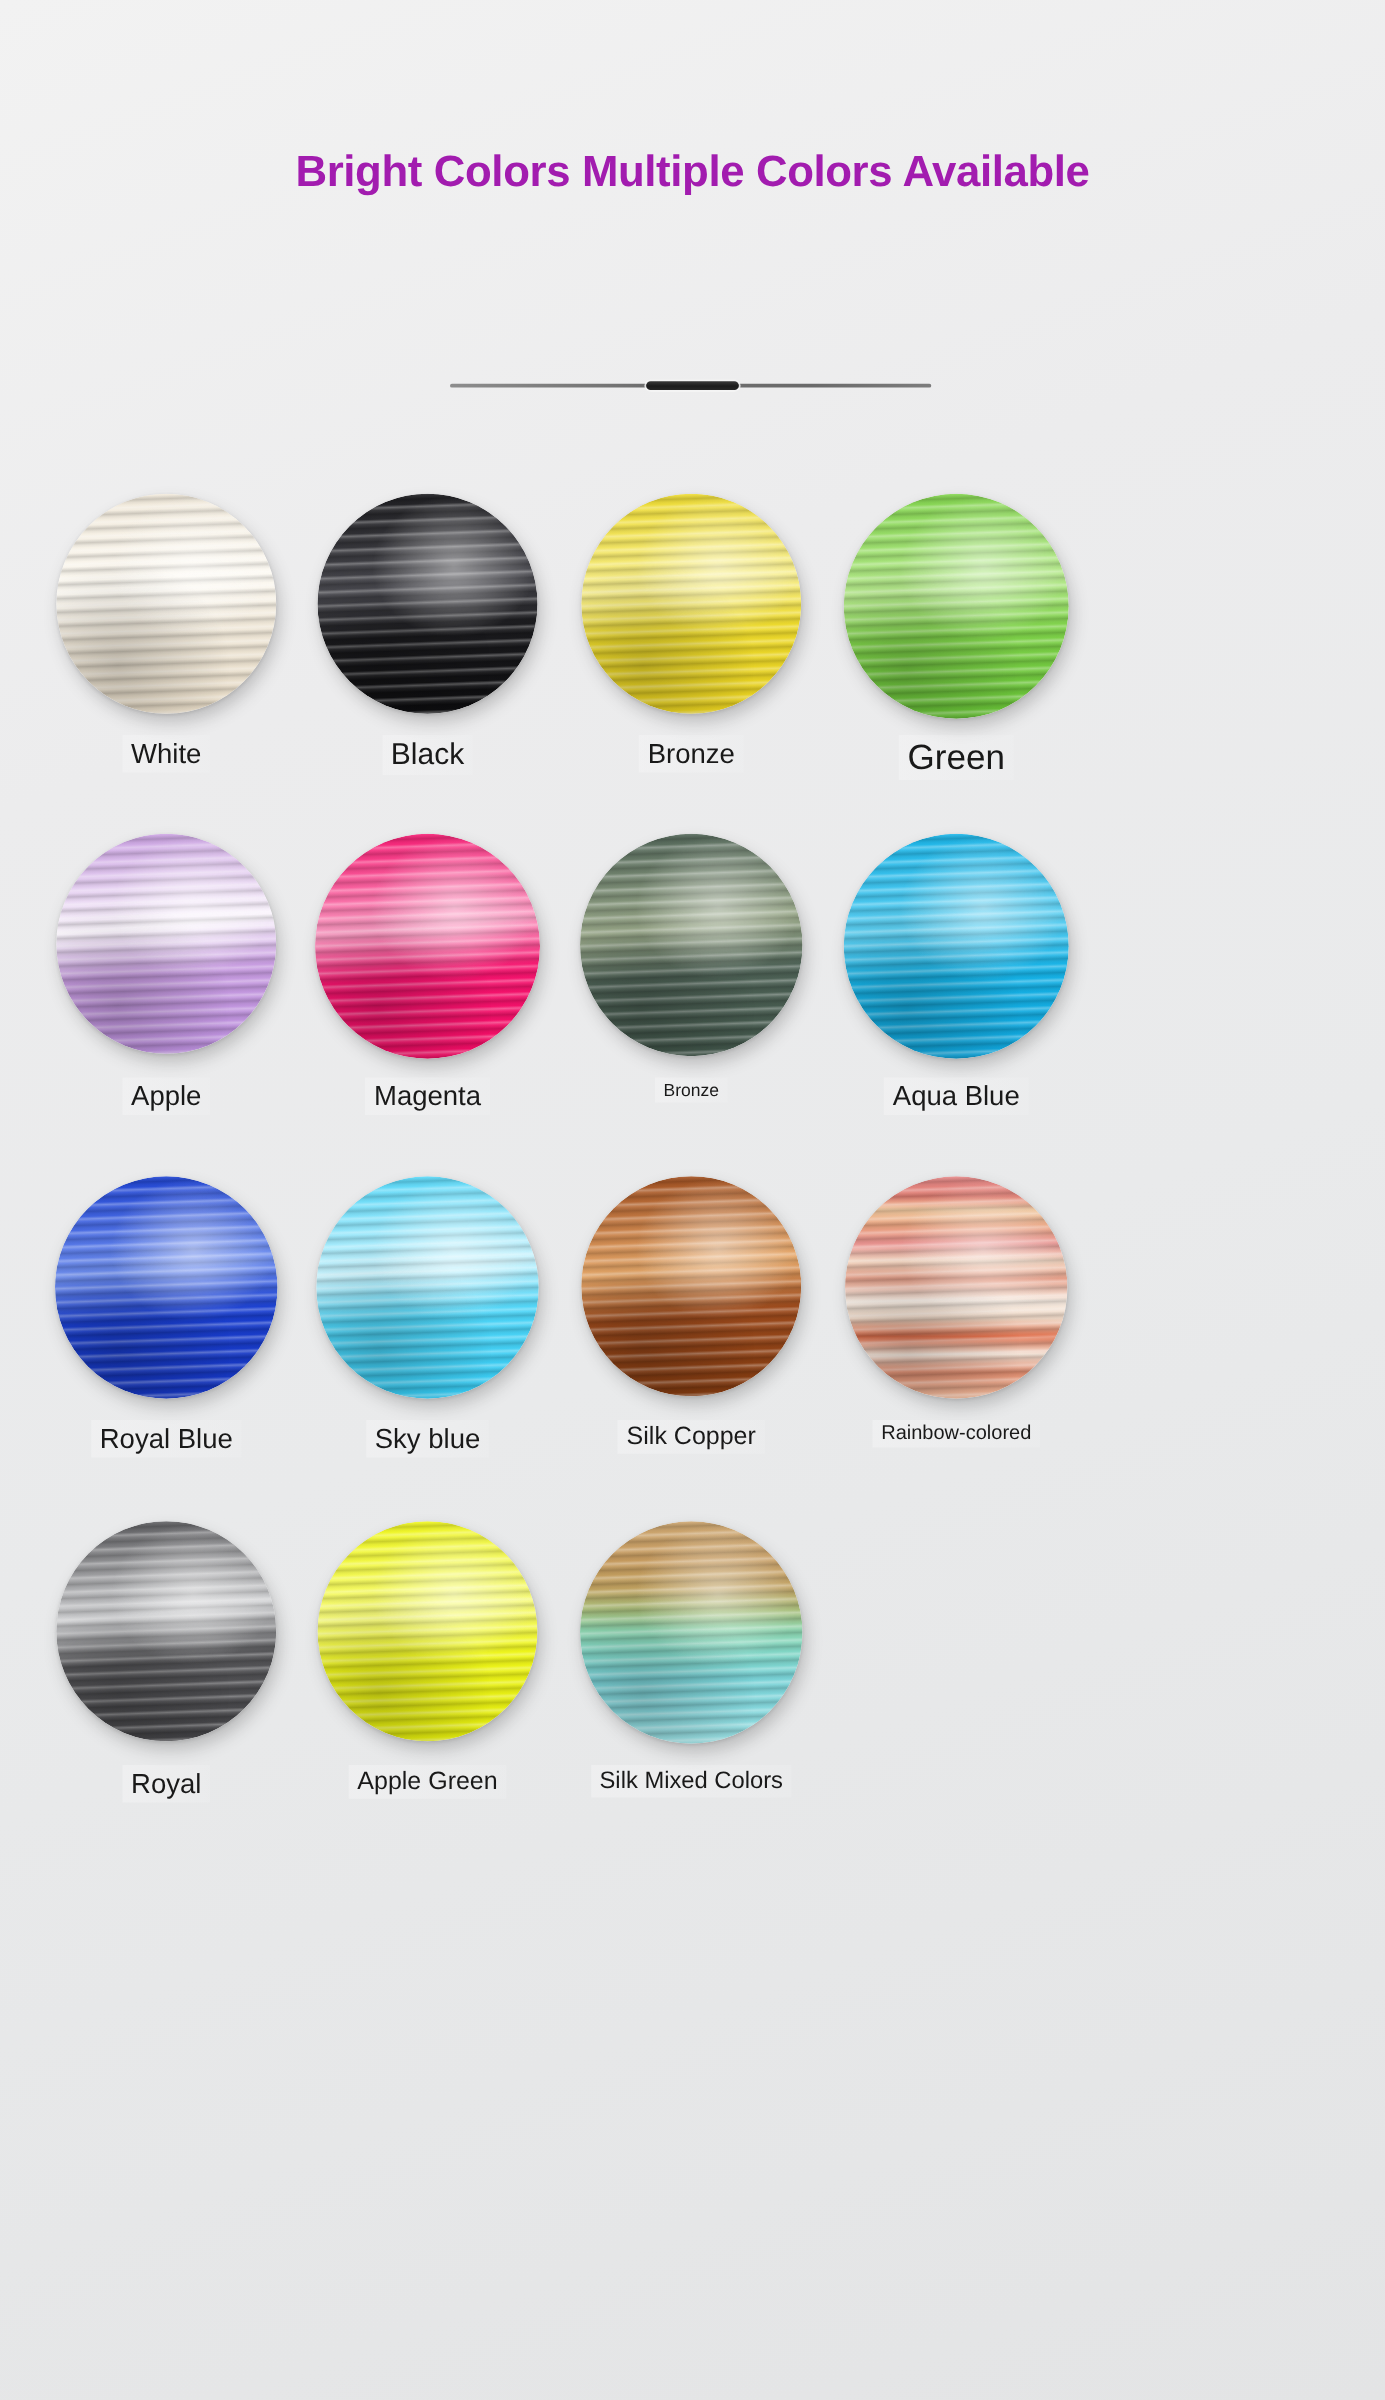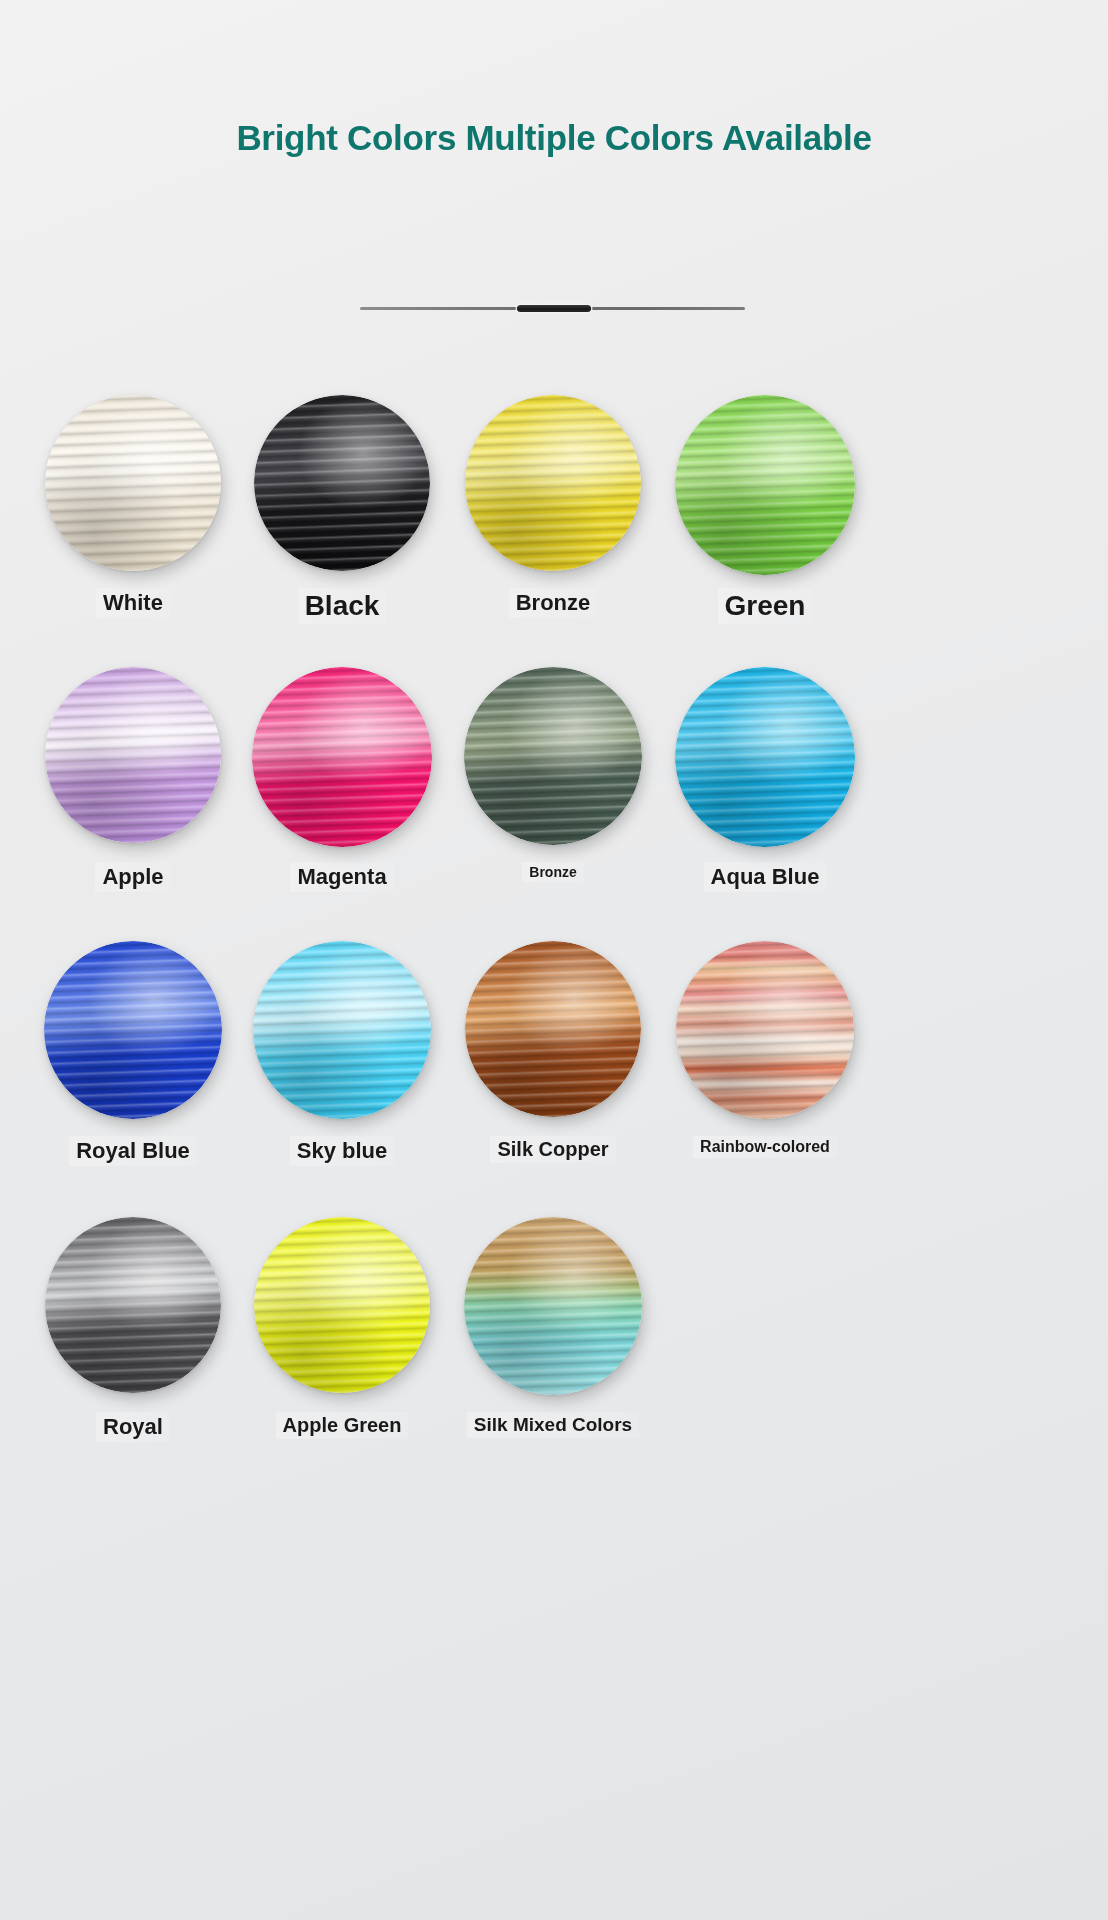--- a/index.html
+++ b/index.html
@@ -7,21 +7,21 @@
     width:1108px;height:1920px;
     font-family:"Liberation Sans", sans-serif;
     background:linear-gradient(160deg,#f2f2f2 0%,#ececed 28%,#e9eaeb 55%,#e6e7e8 78%,#e3e4e5 100%);
     overflow:hidden;position:relative;
   }
   .page{position:relative;width:1108px;height:1920px;}
 
   
   .title{
     position:absolute;top:118px;left:0;width:1108px;text-align:center;
-    font-size:35px;font-weight:bold;color:#0f766e;letter-spacing:-0.3px;
+    font-size:35px;font-weight:bold;color:#a21caf;letter-spacing:-0.3px;
   }
   .subtitle-wrap{
     position:absolute;top:209px;left:405px;width:296px;
     background:linear-gradient(90deg,rgba(222,223,224,0.55),rgba(226,227,228,0.75));
     padding:7px 8px 8px 5px;box-sizing:border-box;
   }
   .subtitle{
     font-size:13.5px;font-weight:bold;color:#1d1d1d;line-height:1.28;
     text-align:left;
   }
@@ -63,21 +63,21 @@
       rgba(0,0,0,0.16) 7px,
       rgba(0,0,0,0.05) 9px,
       rgba(255,255,255,0.00) 11px);
   }
   .gloss{
     position:absolute;inset:0;border-radius:50%;
     background:radial-gradient(ellipse 60% 52% at 62% 33%,rgba(255,255,255,0.45),rgba(255,255,255,0) 62%),
                radial-gradient(ellipse 85% 80% at 28% 78%,rgba(0,0,0,0.18),rgba(0,0,0,0) 60%);
   }
   .label{
-    font-weight:bold;color:#191919;white-space:nowrap;
+    font-weight:normal;color:#191919;white-space:nowrap;
     display:inline-block;padding:2px 7px;
     background:linear-gradient(90deg,rgba(244,244,245,0.55),rgba(240,241,242,0.30));
   }
 </style>
 </head>
 <body>
 
 <div class="page">
 
   <div class="title">Bright Colors Multiple Colors Available</div>
@@ -97,21 +97,21 @@
             <div class="gloss"></div>
           </div>
           <div style="margin-top: 17px;"><span class="label" style="font-size: 22px;">White</span></div>
         </div>
         <div class="cell" style="left: 215px; top: 0px;">
           <div class="swatch" style="width: 176px; height: 176px;">
             <div class="tex" style="background: linear-gradient(175deg, rgb(27, 27, 30) 0%, rgb(74, 74, 80) 42%, rgb(27, 27, 30) 62%, rgb(11, 11, 13) 100%);"></div>
             <div class="stripes"></div>
             <div class="gloss"></div>
           </div>
-          <div style="margin-top: 17px;"><span class="label" style="font-size: 28px;">Black</span></div>
+          <div style="margin-top: 17px;"><span class="label" style="font-size: 24px;">Black</span></div>
         </div>
         <div class="cell" style="left: 426px; top: 0px;">
           <div class="swatch" style="width: 176px; height: 176px;">
             <div class="tex" style="background: linear-gradient(175deg, rgb(236, 217, 44) 0%, rgb(247, 238, 142) 42%, rgb(236, 217, 44) 62%, rgb(227, 204, 30) 100%);"></div>
             <div class="stripes"></div>
             <div class="gloss"></div>
           </div>
           <div style="margin-top: 17px;"><span class="label" style="font-size: 22px;">Bronze</span></div>
         </div>
         <div class="cell" style="left: 638px; top: 0px;">

